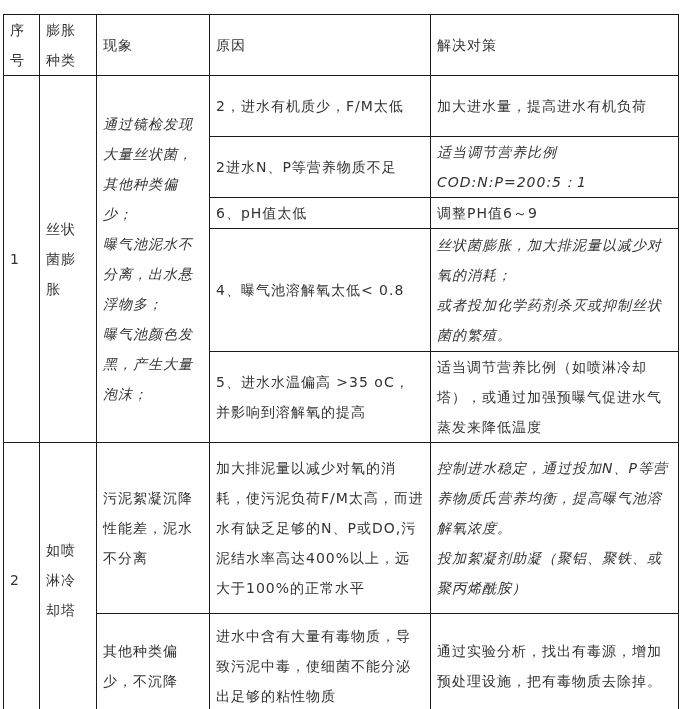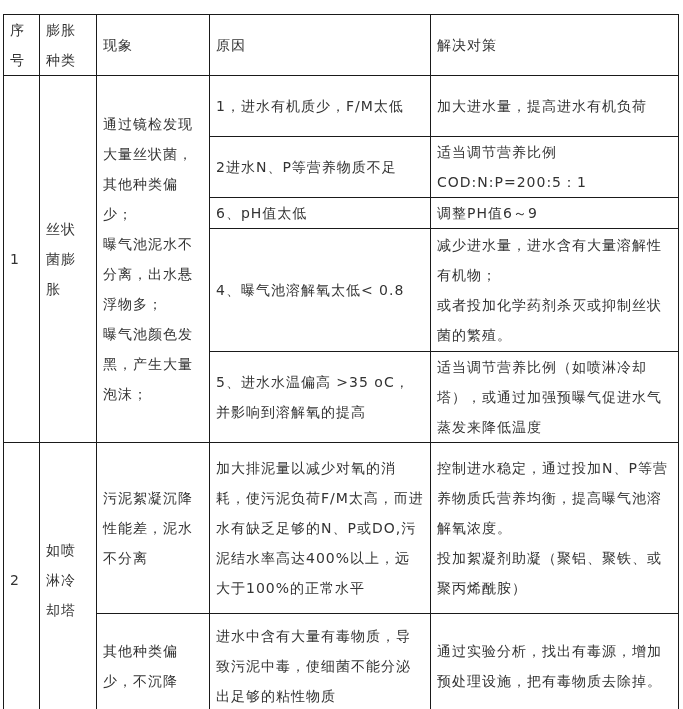--- a/index.html
+++ b/index.html
@@ -1,21 +1,21 @@
 <!DOCTYPE html>
 <html><head>
   <meta charset="utf-8">
   <style>
     html, body { margin: 0; padding: 0; background: #ffffff; }
     body { width: 683px; height: 709px; overflow: hidden; position: relative;
       font-family: "DejaVu Sans", "Liberation Sans", sans-serif; color: #333333; }
     .tbl { position: absolute; left: 3px; top: 14px; border-collapse: collapse; table-layout: fixed; }
     .tbl td { border: 1px solid #1a1a1a; padding: 0 6px; font-size: 14px; line-height: 30px;
       vertical-align: middle; letter-spacing: 1px; word-break: break-all; }
-    .pre { white-space: pre-line; }
+    .pre { white-space: pre-line; font-style: italic; }
     .spaced { letter-spacing: 4px; }
   </style>
 </head>
 <body>
 
 <table class="tbl">
   <colgroup>
     <col style="width:36px">
       <col style="width:57px">
       <col style="width:113px">
@@ -29,35 +29,35 @@
     <td>现象</td>
     <td>原因</td>
     <td>解决对策</td>
   </tr>
   <tr style="height:61px">
     <td rowspan="5">1</td>
     <td rowspan="5" class="spaced">丝状菌膨胀</td>
     <td rowspan="5" class="pre spaced">通过镜检发现大量丝状菌，其他种类偏少；
 曝气池泥水不分离，出水悬浮物多；
 曝气池颜色发黑，产生大量泡沫；</td>
-    <td>1，进水有机质少，F/M太低</td>
+    <td>2，进水有机质少，F/M太低</td>
     <td class="spaced">加大进水量，提高进水有机负荷</td>
   </tr>
   <tr style="height:61px">
     <td class="spaced">2进水N、P等营养物质不足</td>
     <td class="pre">适当调节营养比例
 COD:N:P=200:5：1</td>
   </tr>
   <tr style="height:31px">
     <td>6、pH值太低</td>
     <td>调整PH值6～9</td>
   </tr>
   <tr style="height:123px">
     <td class="spaced">4、曝气池溶解氧太低&lt; 0.8</td>
-    <td class="pre">减少进水量，进水含有大量溶解性有机物；
+    <td class="pre">丝状菌膨胀，加大排泥量以减少对氧的消耗；
 或者投加化学药剂杀灭或抑制丝状菌的繁殖。</td>
   </tr>
   <tr style="height:90px">
     <td>5、进水水温偏高 &gt;35 oC，并影响到溶解氧的提高</td>
     <td>适当调节营养比例（如喷淋冷却塔），或通过加强预曝气促进水气蒸发来降低温度</td>
   </tr>
   <tr style="height:171px">
     <td rowspan="2">2</td>
     <td rowspan="2" class="spaced">如喷淋冷却塔</td>
     <td class="spaced">污泥絮凝沉降性能差，泥水不分离</td>

